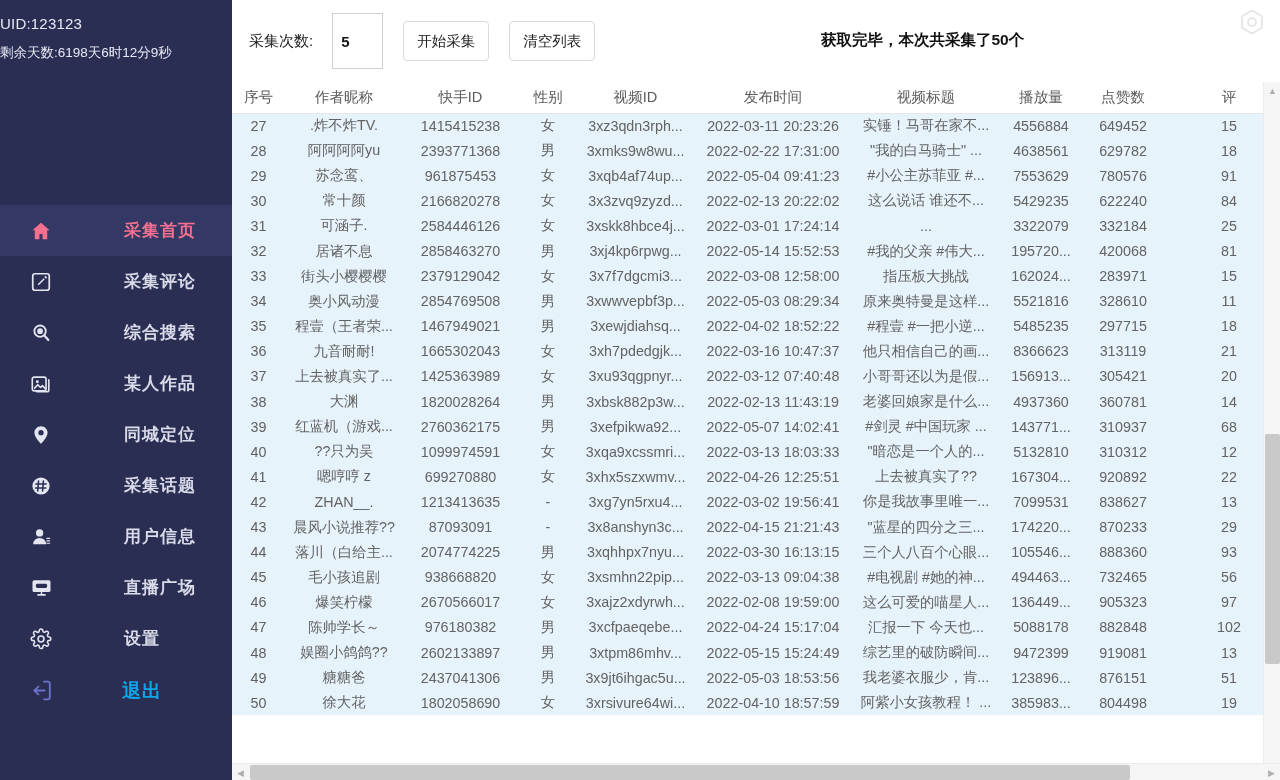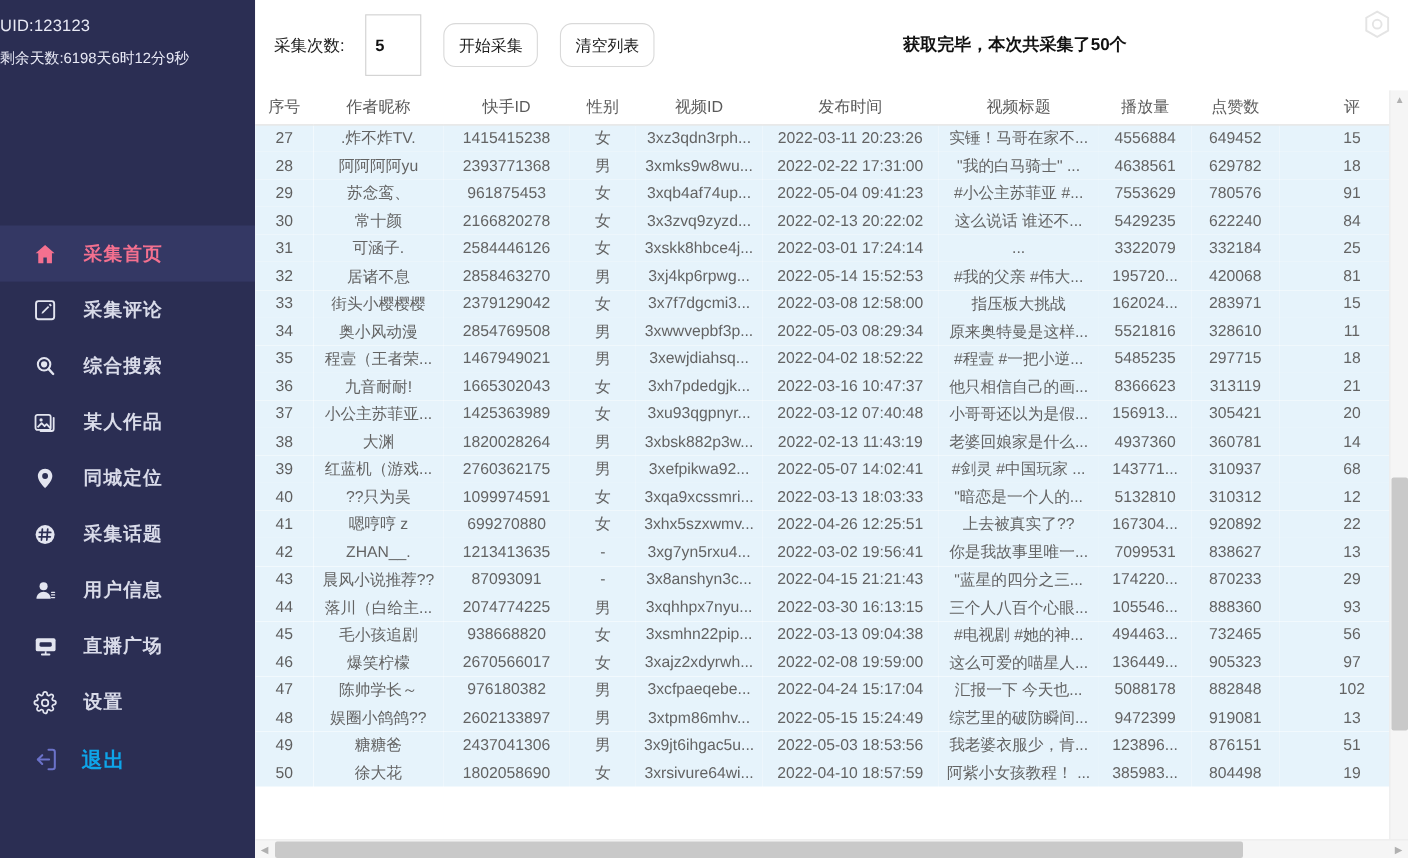--- a/index.html
+++ b/index.html
@@ -34,20 +34,21 @@
   #menu {
     position: absolute;
     top: 205px; left: 0; right: 0;
   }
   .menu-item {
     height: 51px;
     display: flex; align-items: center;
     padding-left: 24px;
     cursor: pointer;
     color: #d9dbe9;
+    gap: 48px;
   }
   .menu-item .ico {
     width: 34px; flex: 0 0 34px;
     display: flex; align-items: center; justify-content: center;
     color: #e3e5f0;
   }
   .menu-item .lbl {
     margin-left: 18px;
     font-size: 17px;
     font-weight: 700;
@@ -97,21 +98,21 @@
     color: #111;
     padding: 0 8px;
     font-family: "Liberation Sans", sans-serif;
     outline: none;
   }
   .tb-btn {
     height: 40px;
     min-width: 81px;
     margin-left: 20px;
     border: 1px solid #d9d9d9;
-    border-radius: 11px;
+    border-radius: 4px;
     background: #fff;
     font-size: 14.5px;
     color: #222;
     cursor: pointer;
     font-family: "Liberation Sans", sans-serif;
     padding: 0 13px;
   }
   .tb-status {
     position: absolute;
     left: 589px;
@@ -519,21 +520,21 @@
                 <td>女</td>
                 <td>3xh7pdedgjk...</td>
                 <td>2022-03-16 10:47:37</td>
                 <td>他只相信自己的画...</td>
                 <td>8366623</td>
                 <td>313119</td>
                 <td>21</td>
               </tr>
               <tr>
                 <td class="idx">37</td>
-                <td>小公主苏菲亚...</td>
+                <td>上去被真实了...</td>
                 <td>1425363989</td>
                 <td>女</td>
                 <td>3xu93qgpnyr...</td>
                 <td>2022-03-12 07:40:48</td>
                 <td>小哥哥还以为是假...</td>
                 <td>156913...</td>
                 <td>305421</td>
                 <td>20</td>
               </tr>
               <tr>

